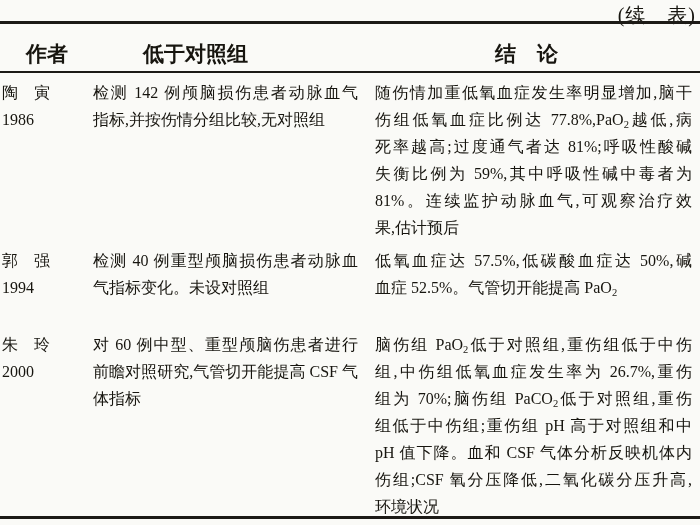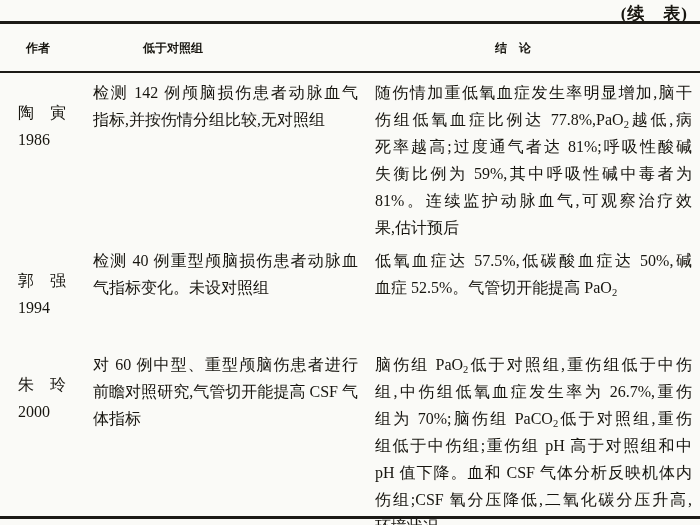--- a/index.html
+++ b/index.html
@@ -5,39 +5,39 @@
   html,body { margin:0; padding:0; }
   .page {
     position:relative;
     width:700px; height:525px;
     background:var(--paper,#fafaf7);
     color:var(--ink,#17150f);
     font-family:"Liberation Serif","DejaVu Serif",serif;
     overflow:hidden;
   }
   .cont-label {
-    position:absolute; top:2px; right:12px;
-    font-size:17px; font-weight:bold; letter-spacing:1px;
+    position:absolute; top:2px; right:4px;
+    font-size:20px; font-weight:normal; letter-spacing:1px;
   }
   .rule { position:absolute; left:0; width:700px; background:var(--rule,#1c1a16); }
   .rule-top    { top:21px;  height:2.5px; }
   .rule-header { top:71px;  height:1.5px; }
   .rule-bottom { top:516px; height:3px; }
   .thead { position:absolute; top:40px; left:0; width:700px; height:20px; }
-  .th { position:absolute; font-size:12px; font-weight:bold; white-space:nowrap; }
+  .th { position:absolute; font-size:21px; font-weight:bold; white-space:nowrap; }
   .th-author     { left:26px; }
   .th-summary    { left:143px; }
   .th-conclusion { left:495px; }
   .rows { position:absolute; top:74px; left:0; width:692px; }
   .row { display:flex; align-items:flex-start; }
   .row:nth-child(1) { margin-top:5px; }
   .row:nth-child(2) { margin-top:6px; }
   .row:nth-child(3) { margin-top:30px; }
   .col { box-sizing:border-box; }
-  .col-author     { width:93px; padding-left:18px;margin-top:20px; }
+  .col-author     { width:93px; padding-left:2px; }
   .col-summary    { width:265px; }
   .col-conclusion { width:317px; margin-left:17px; }
   .line {
     height:27px; line-height:27px; font-size:16px;
     white-space:nowrap; overflow:visible;
   }
   .line.j {
     text-align:justify; white-space:normal; overflow:hidden;
   }
   .line.j::after { content:""; display:inline-block; width:100%; height:0; }

